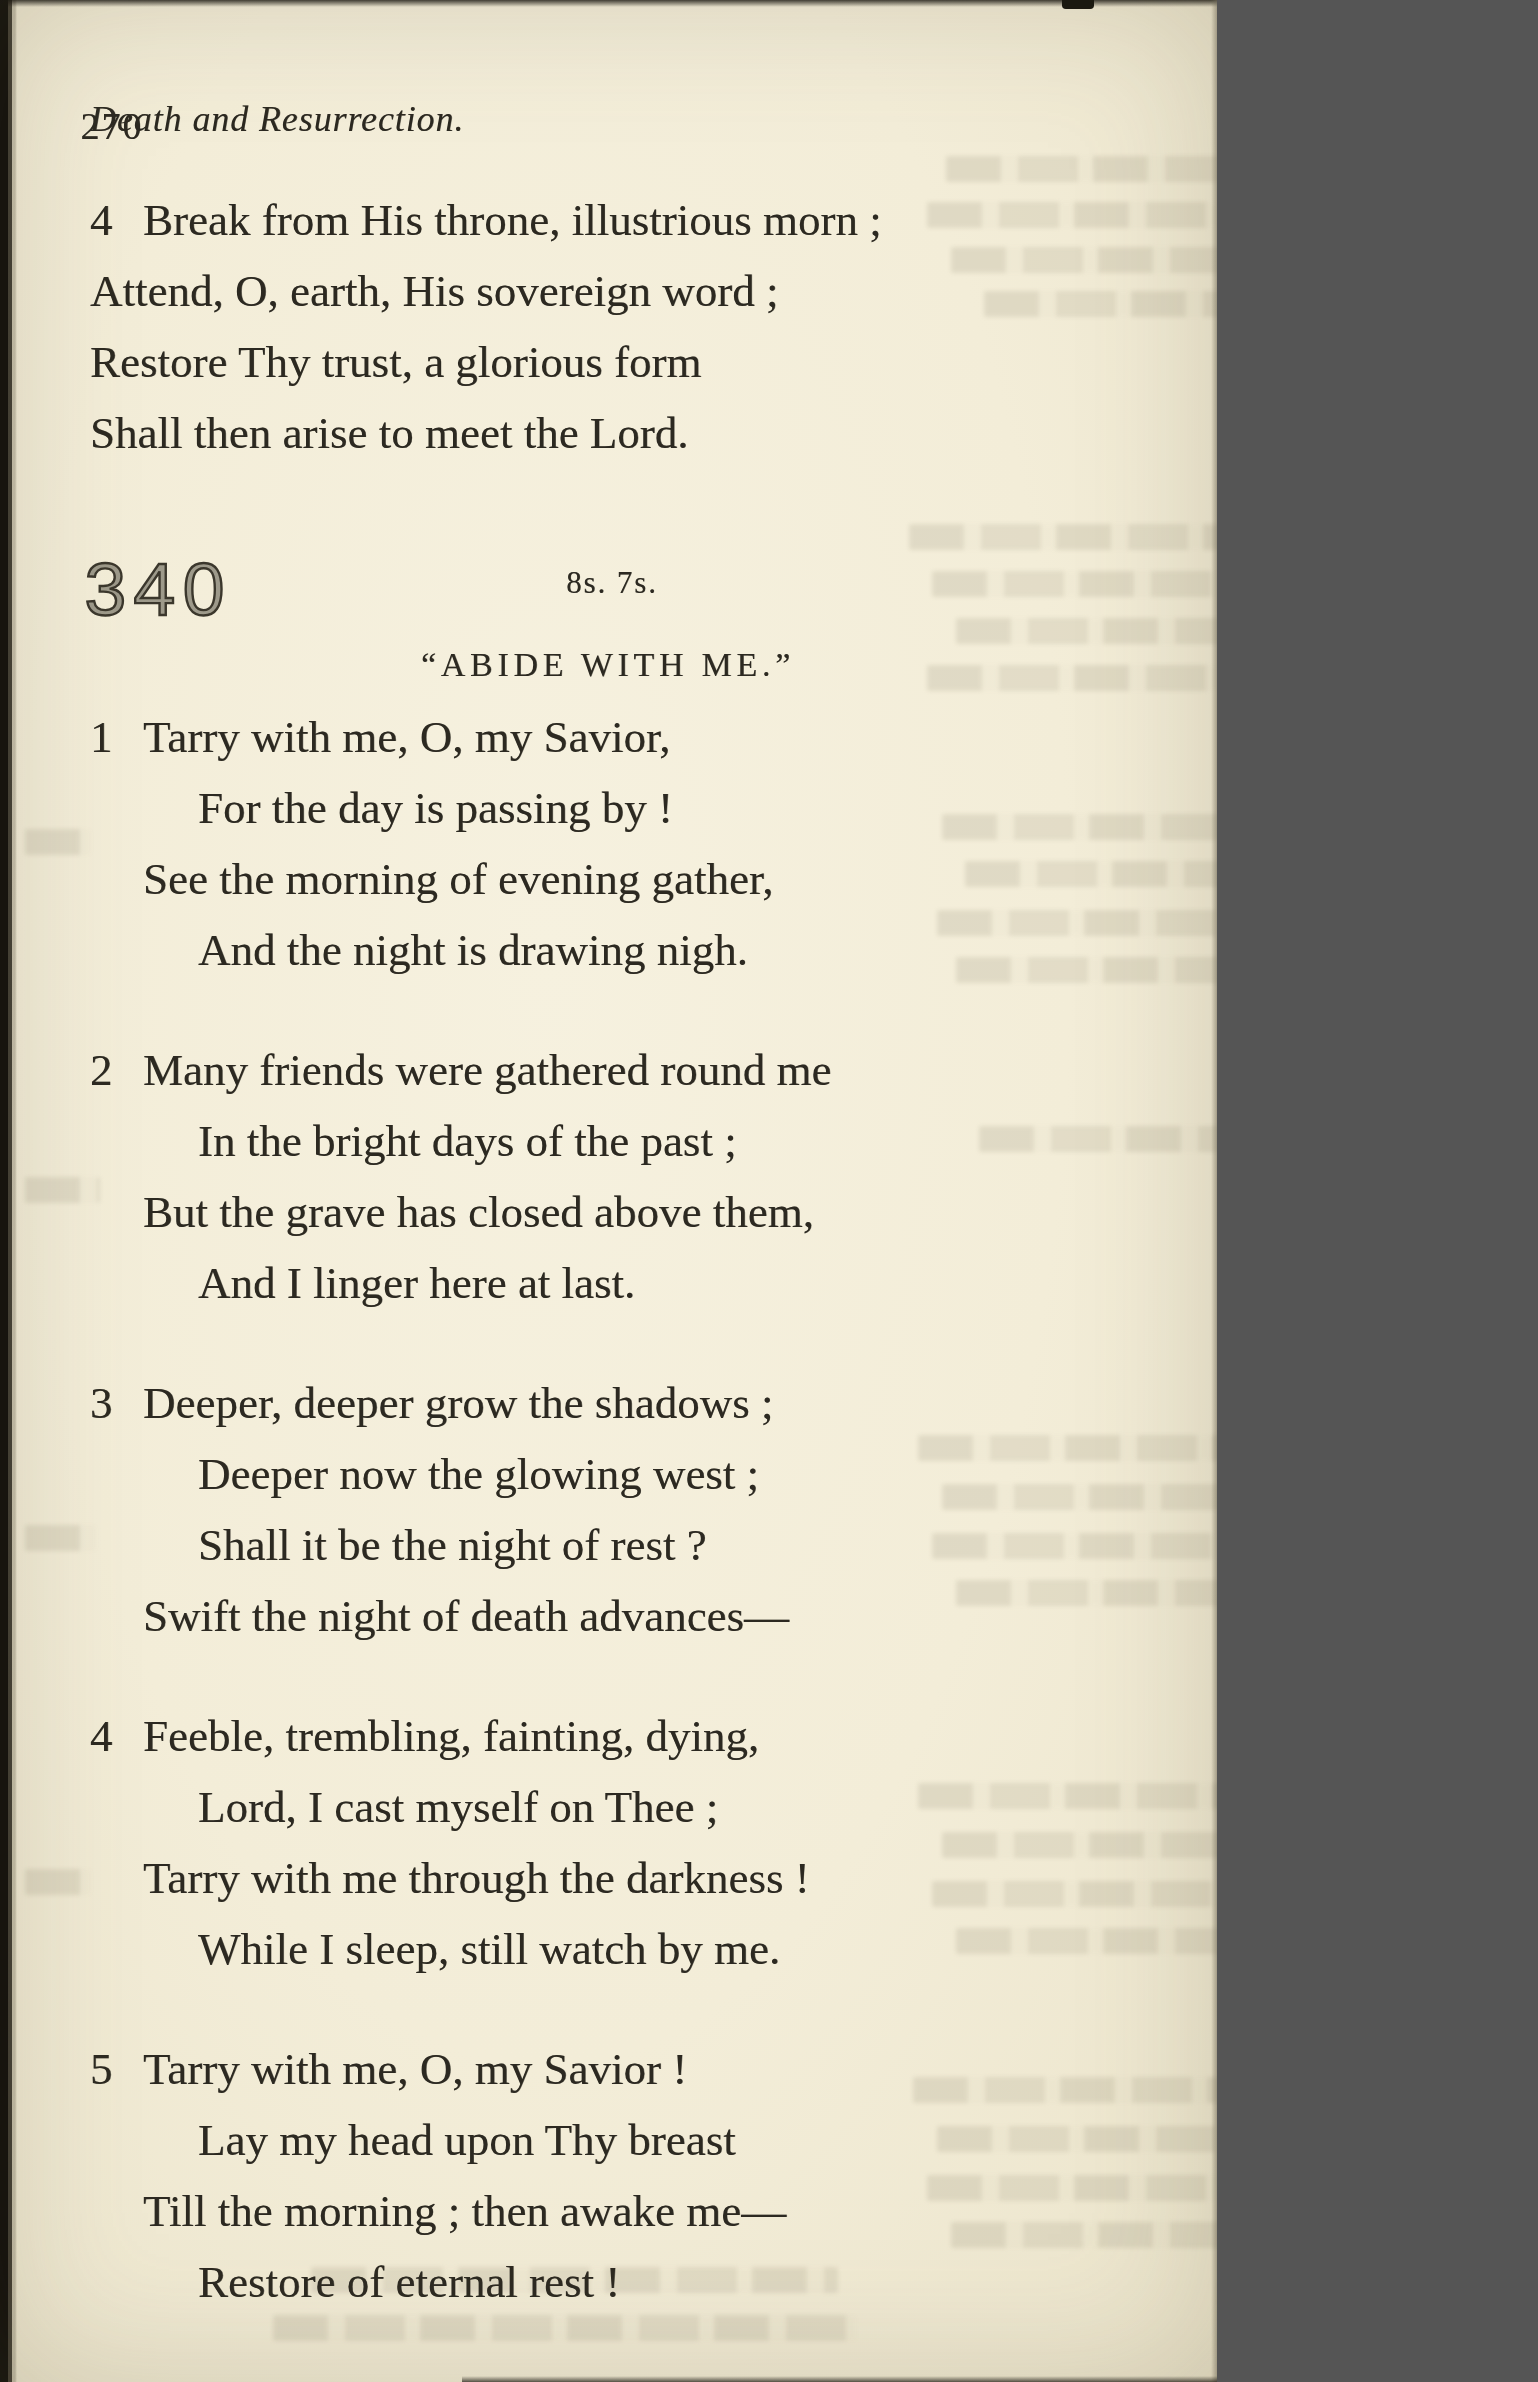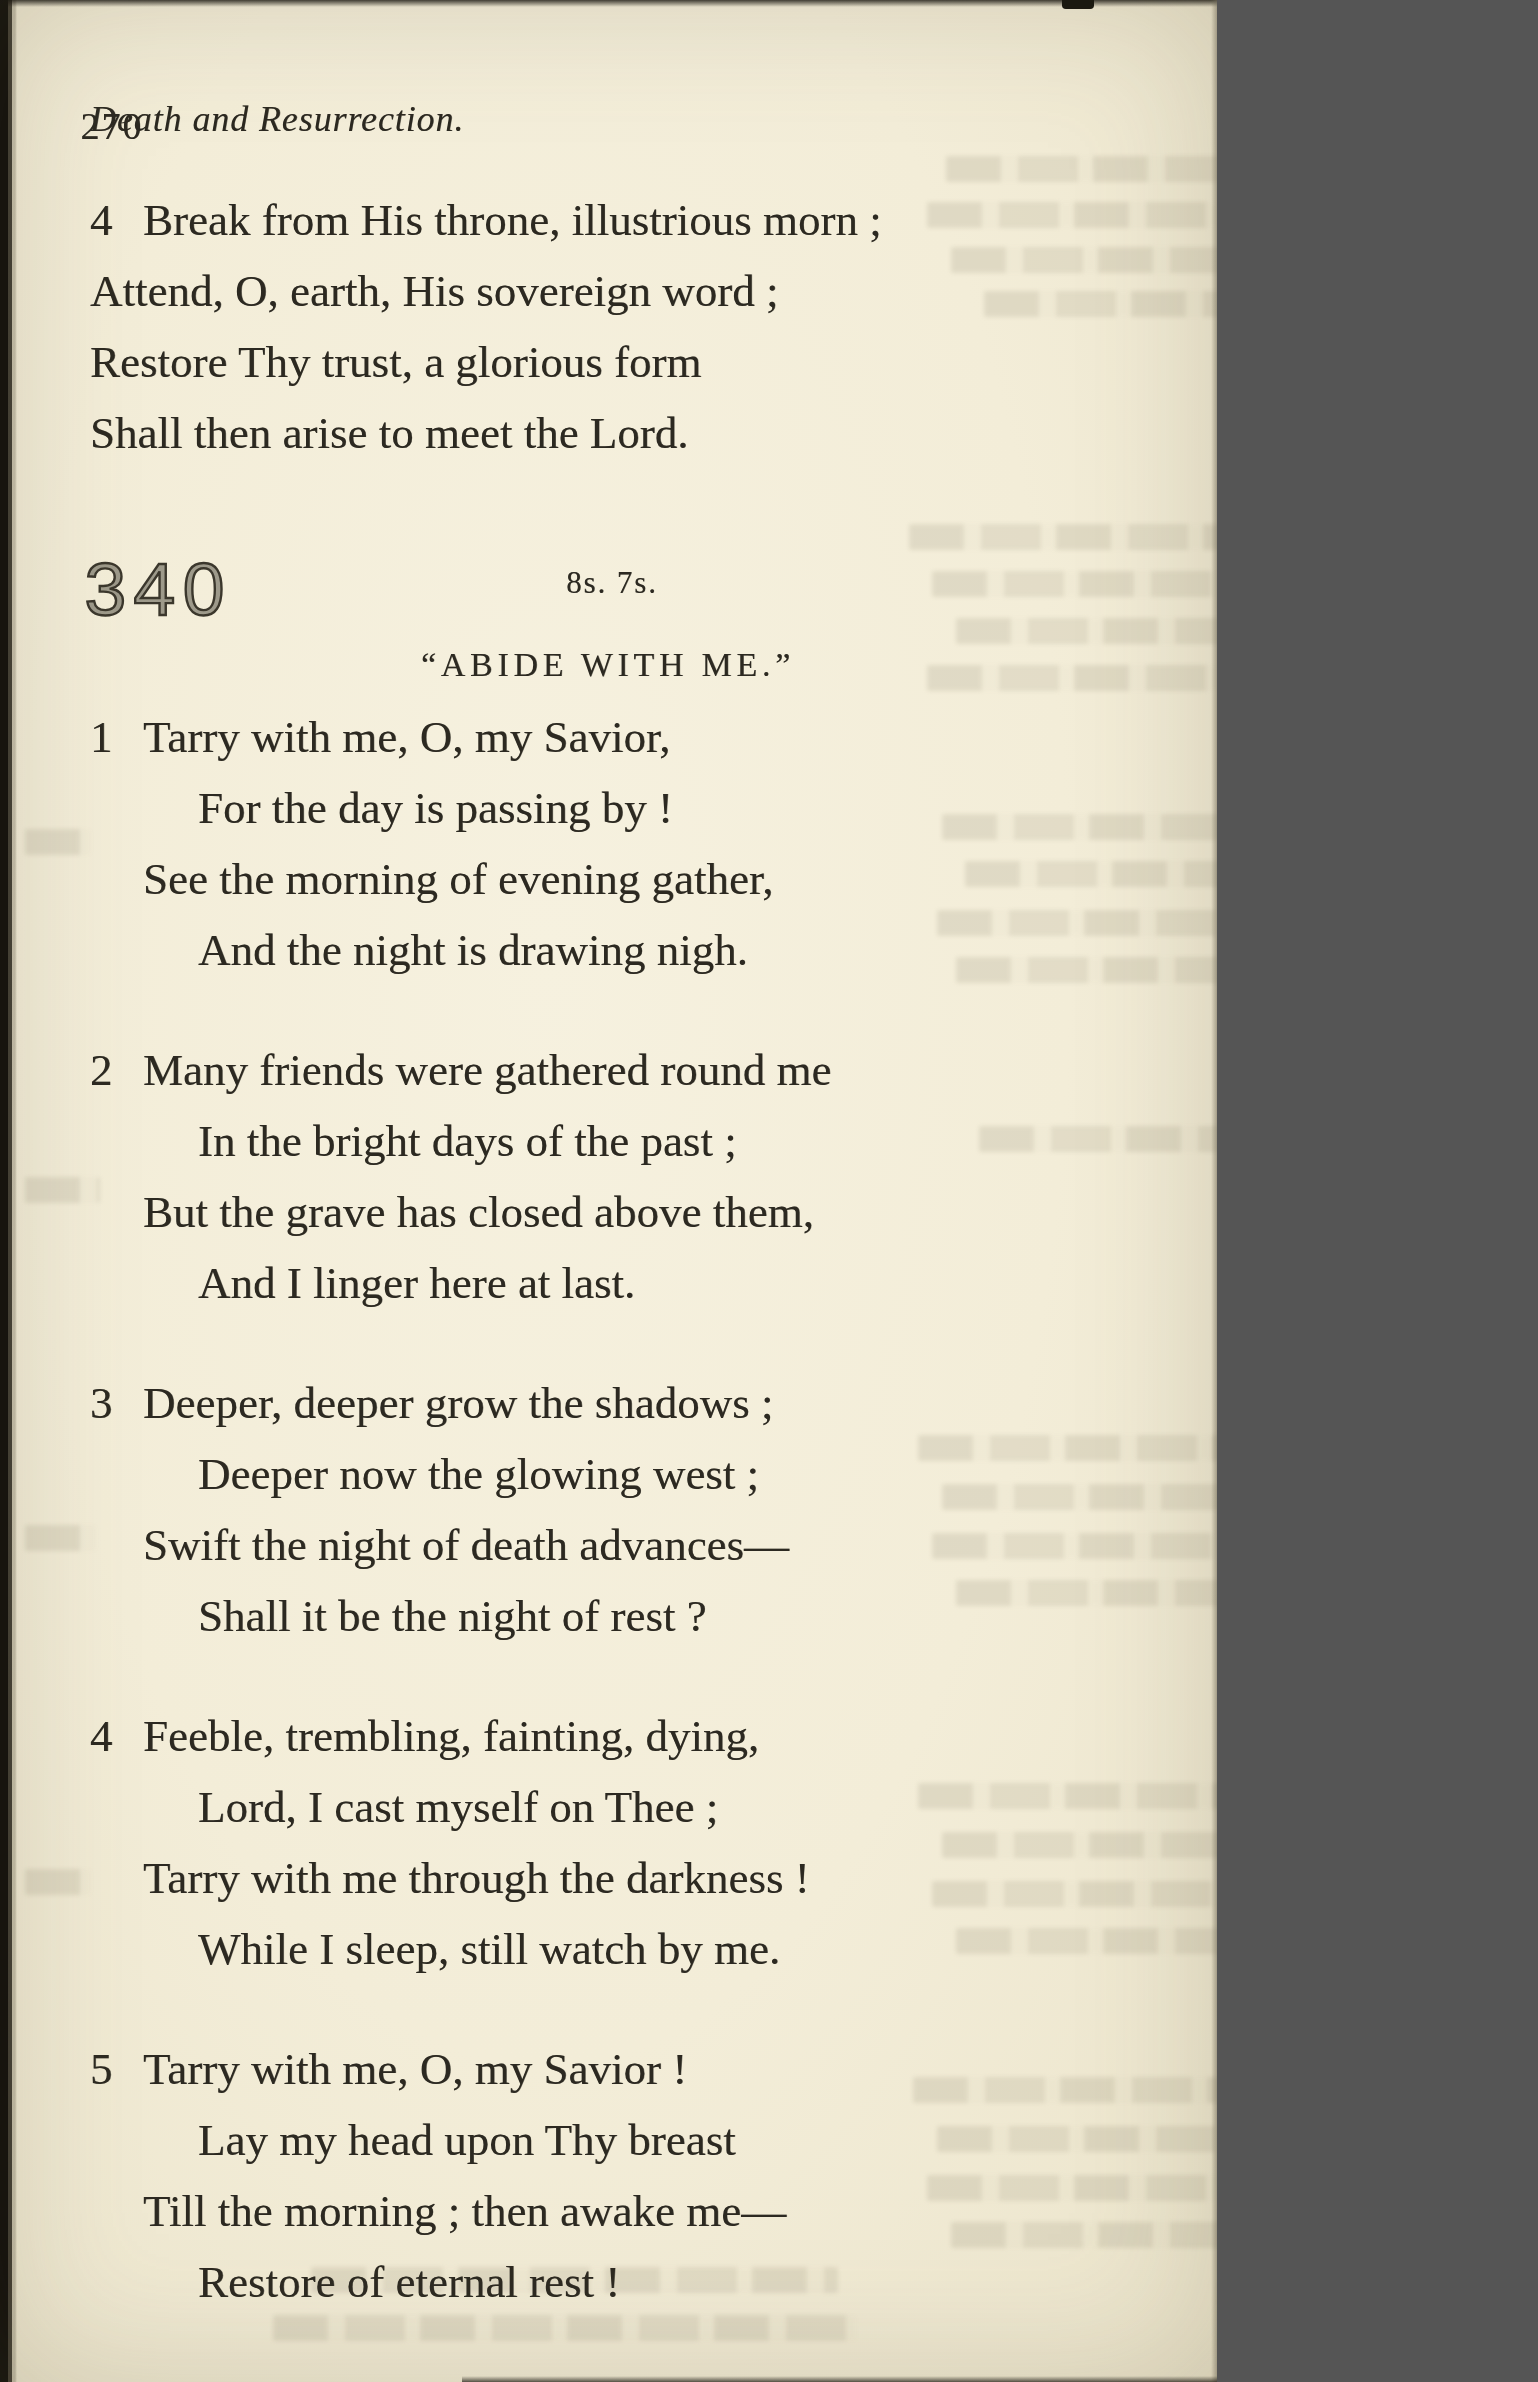--- a/index.html
+++ b/index.html
@@ -143,22 +143,22 @@
       <div class="line">Many friends were gathered round me</div>
       <div class="line indent">In the bright days of the past ;</div>
       <div class="line">But the grave has closed above them,</div>
       <div class="line indent">And I linger here at last.</div>
     </div>
 
     <div class="stanza">
       <span class="snum">3</span>
       <div class="line">Deeper, deeper grow the shadows ;</div>
       <div class="line indent">Deeper now the glowing west ;</div>
+      <div class="line indent">Shall it be the night of rest ?</div>
       <div class="line">Swift the night of death advances—</div>
-      <div class="line indent">Shall it be the night of rest ?</div>
     </div>
 
     <div class="stanza">
       <span class="snum">4</span>
       <div class="line">Feeble, trembling, fainting, dying,</div>
       <div class="line indent">Lord, I cast myself on Thee ;</div>
       <div class="line">Tarry with me through the darkness !</div>
       <div class="line indent">While I sleep, still watch by me.</div>
     </div>
 

